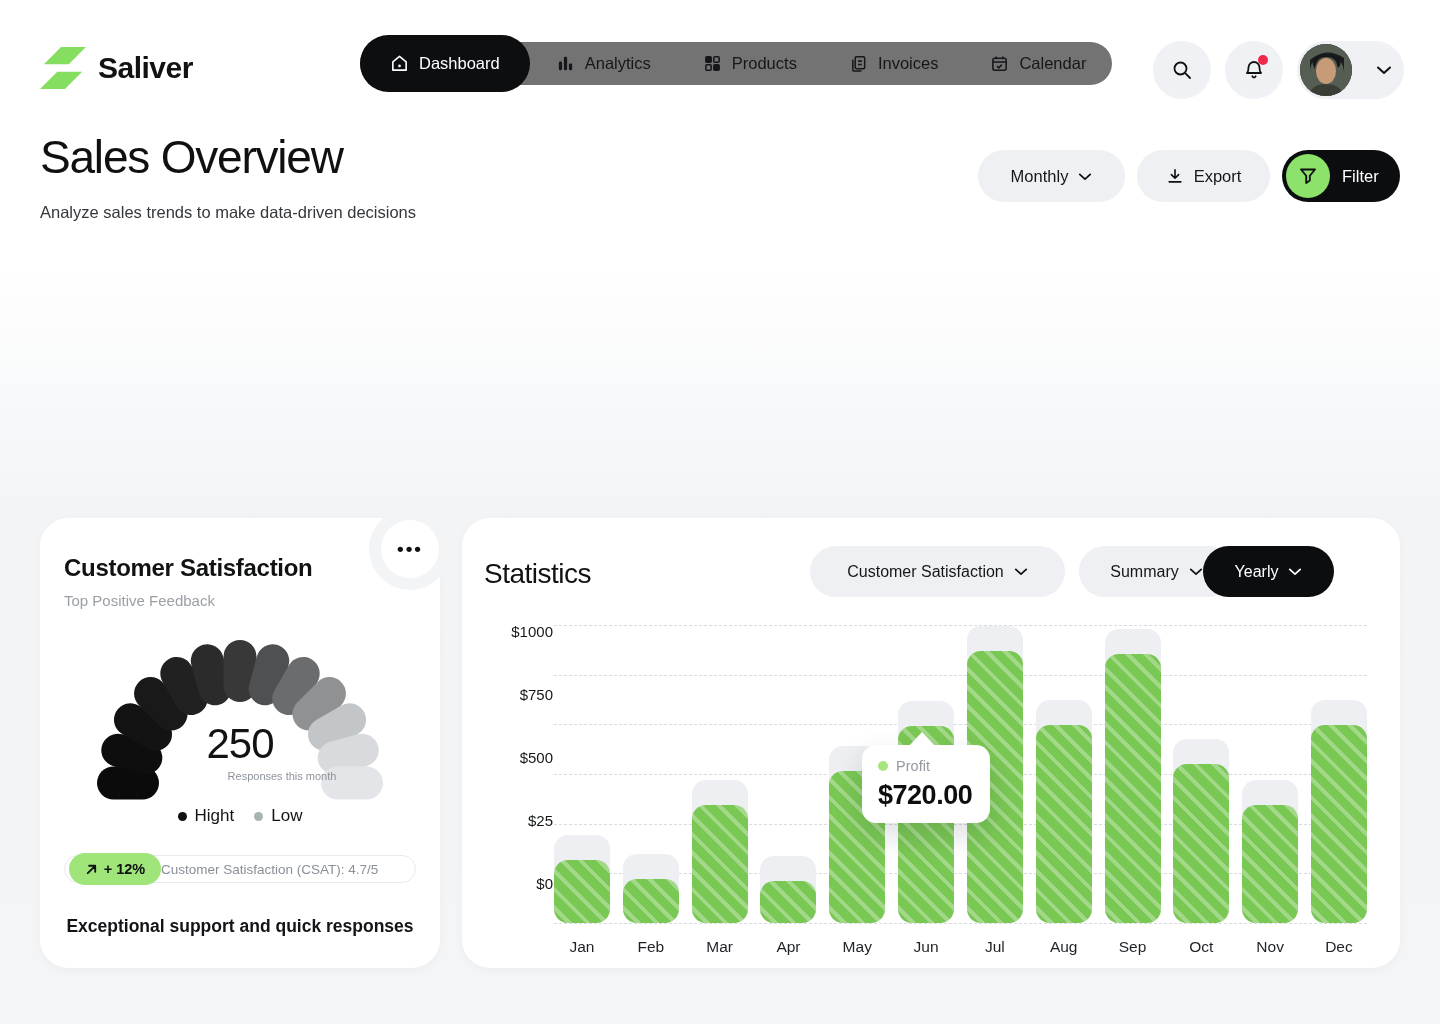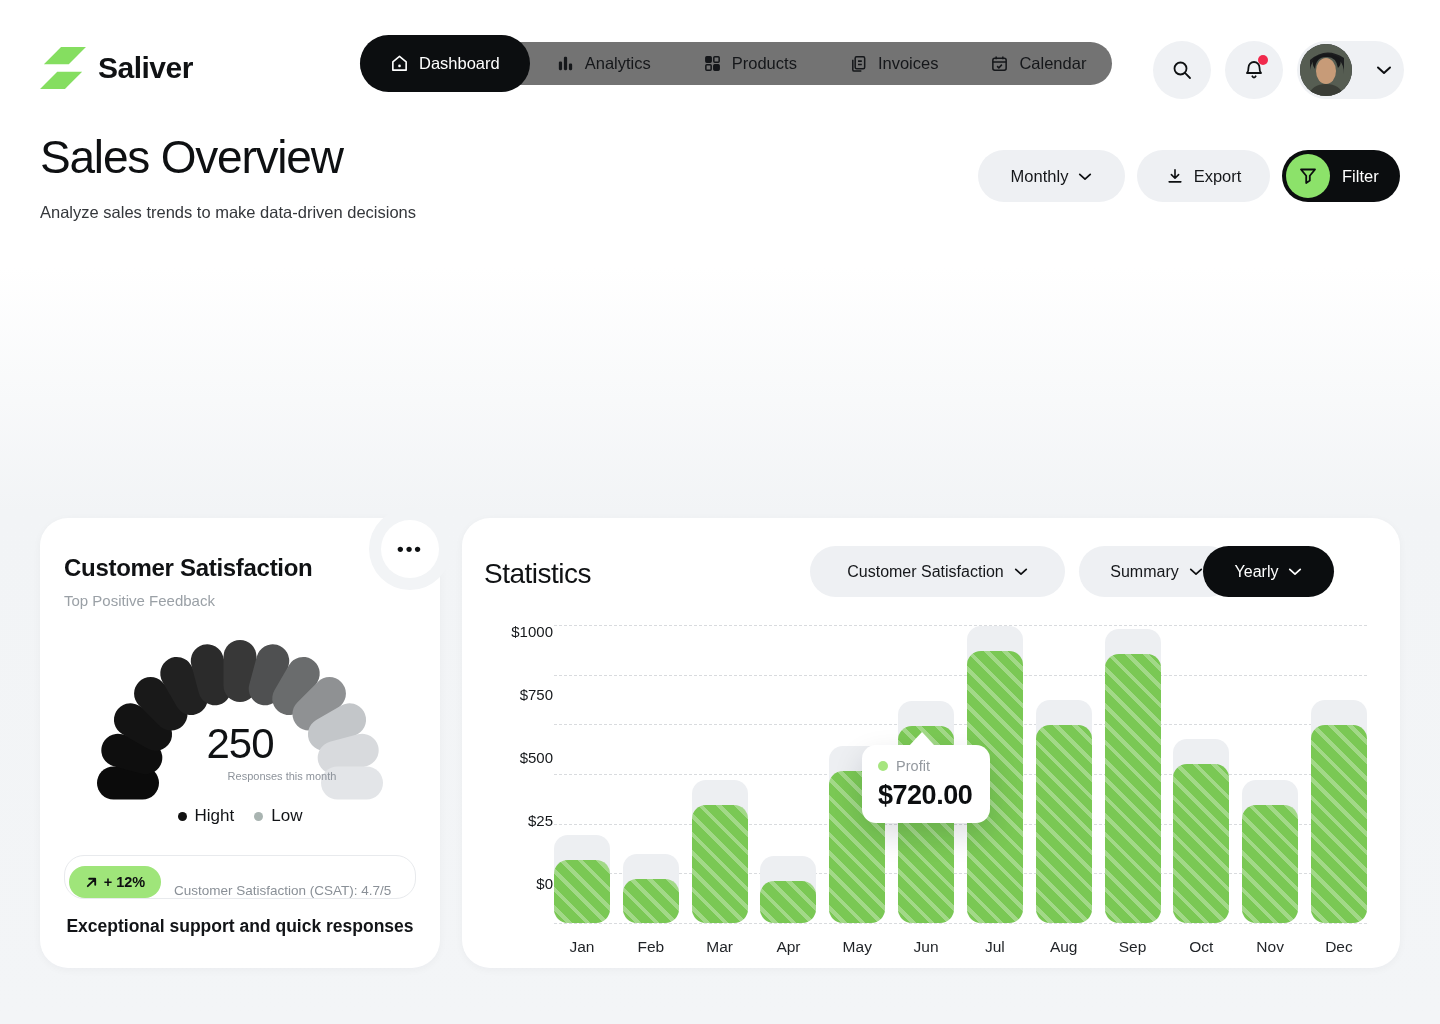--- a/index.html
+++ b/index.html
@@ -49,22 +49,22 @@
   .sat-title { left:24px; top:36px; font-size:24px; font-weight:600; letter-spacing:-0.3px; }
   .sat-sub { left:24px; top:74px; font-size:15px; color:#9aa0a6; }
   .gauge-wrap { left:0; top:100px; width:400px; height:200px; }
   .gauge-seg { position:absolute; left:50%; top:165px; width:33px; height:62px; border-radius:17px;
                transform-origin:center center; }
   .gauge-value { left:0; top:202px; width:400px; text-align:center; font-size:42px; font-weight:500; letter-spacing:-1px; }
   .gauge-caption { left:16px; top:252px; width:452px; text-align:center; font-size:11px; color:#8d939b; }
   .legend-row { left:0; top:288px; width:400px; display:flex; justify-content:center; gap:20px; font-size:17px; color:#121417; }
   .legend-item { display:flex; align-items:center; gap:8px; font-weight:500; }
   .legend-dot { width:9px; height:9px; border-radius:50%; }
-  .csat-pill { left:24px; top:337px; width:352px; height:44px; border:1px solid #e8eaed; border-radius:20px;
-               background:#ffffff; display:flex; align-items:flex-end; gap:13px; padding:0 4px; }
+  .csat-pill { left:24px; top:337px; width:352px; height:28px; border:1px solid #e8eaed; border-radius:20px;
+               background:#ffffff; display:flex; align-items:center; gap:0; padding:0 4px; }
   .delta-badge { height:32px; min-width:92px; padding:0 14px; border-radius:16px; background:#9fe57a;
                  display:flex; align-items:center; justify-content:center; gap:6px; font-size:14.5px; font-weight:600; color:#0d0f10; }
   .csat-text { font-size:13.5px; color:#8a9097; }
   .sat-footer { left:0; top:398px; width:400px; text-align:center; font-size:17.5px; font-weight:600; color:#121417; }
 
   
   .stats-title { left:22px; top:40px; font-size:28px; font-weight:500; letter-spacing:-0.5px; }
   .sel-pill { top:28px; height:51px; border-radius:26px; background:#eef0f3; display:flex; align-items:center;
               justify-content:center; gap:10px; font-size:16px; color:#15171a; cursor:pointer; }
   .sel-1 { left:348px; width:255px; } .sel-2 { left:617px; width:155px; }

